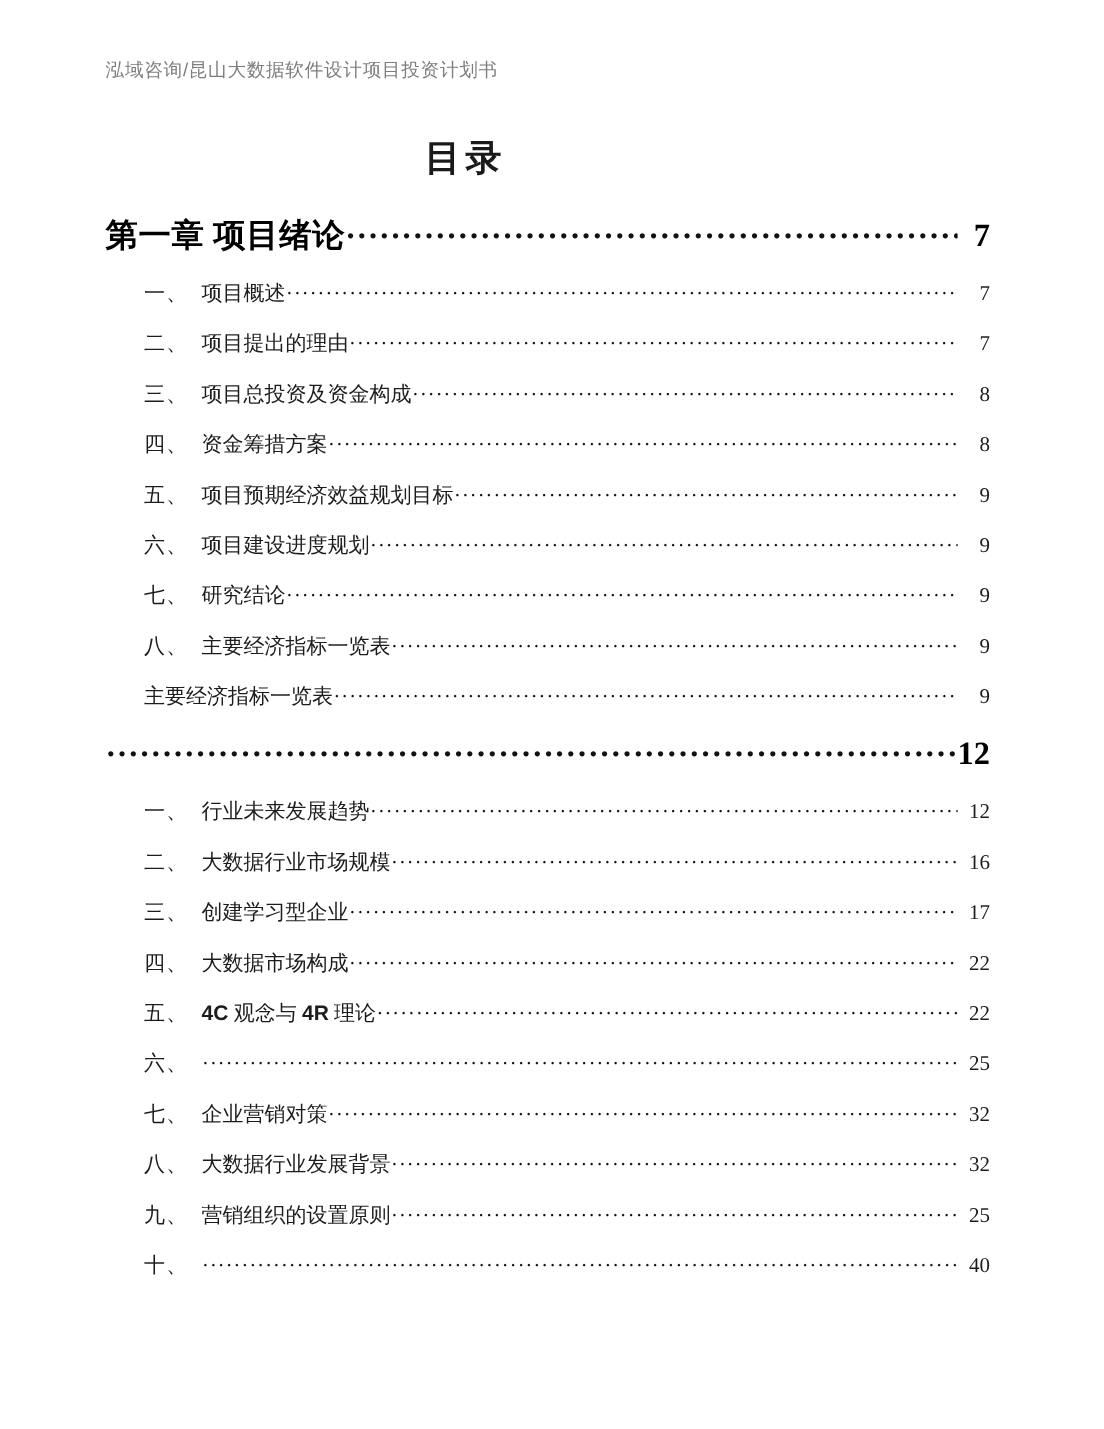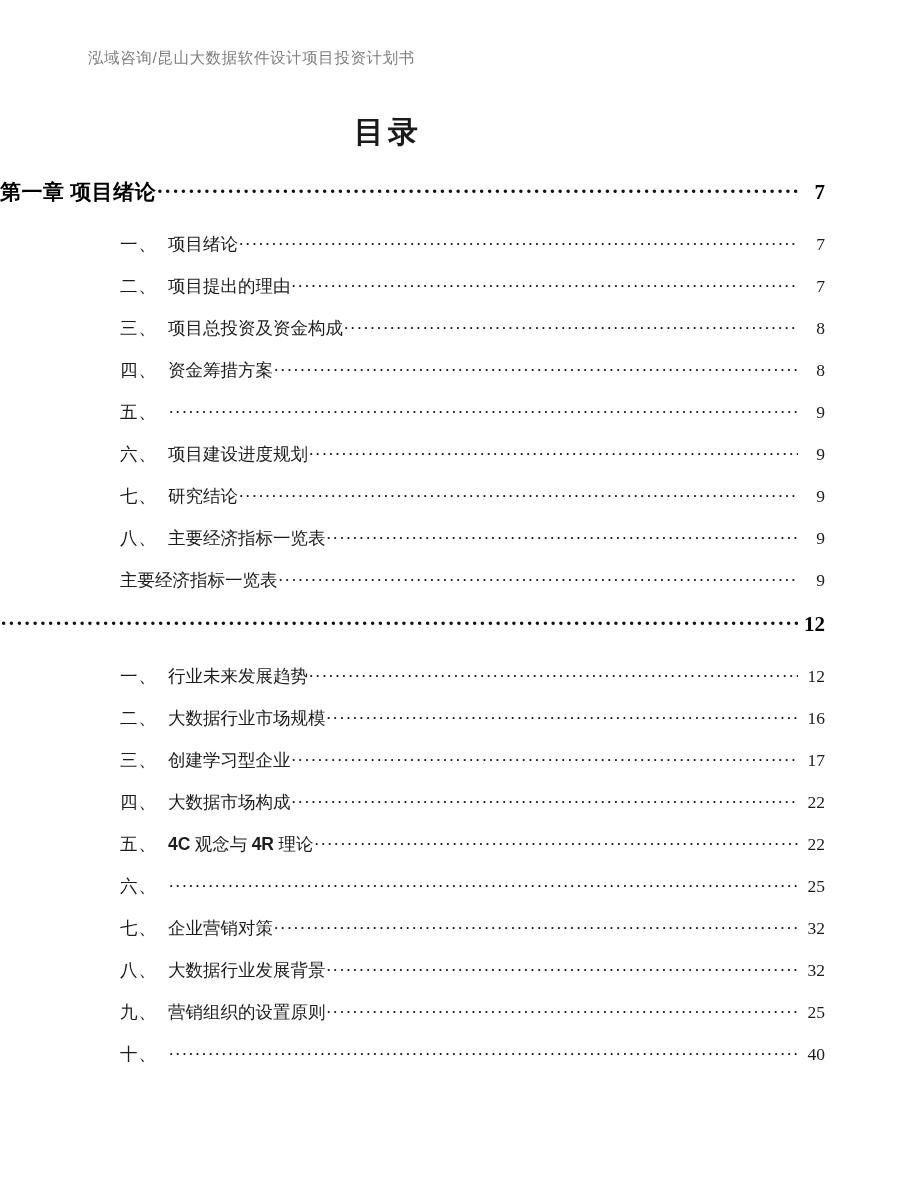--- a/index.html
+++ b/index.html
@@ -55,21 +55,22 @@
     align-items: baseline;
     width: 100%;
     box-sizing: border-box;
     padding-right: 95px;
     white-space: nowrap;
   }
 
   
   .toc-row.level-1 {
     height: 44px;
-    font-size: 21px;
+    padding-left: 88px;
+    font-size: 27px;
     font-weight: bold;
     color: #000000;
   }
   .toc-row.level-1 .lbl { letter-spacing: 0.5px; }
 
   
   .toc-row.level-2 {
     height: 42px;
     padding-left: 120px;
     font-size: 17.5px;
@@ -141,21 +142,21 @@
 
   <div class="toc-body">
       <div class="chapter-block">
         <div class="toc-row level-1">
           <span class="lbl">第一章 项目绪论</span>
           <span class="leader"></span>
           <span class="pg">7</span>
         </div>
         <div class="toc-row level-2">
           <span class="num">一、</span>
-          <span class="lbl">项目绪论</span>
+          <span class="lbl">项目概述</span>
           <span class="leader"></span>
           <span class="pg">7</span>
         </div>
         <div class="toc-row level-2">
           <span class="num">二、</span>
           <span class="lbl">项目提出的理由</span>
           <span class="leader"></span>
           <span class="pg">7</span>
         </div>
         <div class="toc-row level-2">
@@ -165,20 +166,21 @@
           <span class="pg">8</span>
         </div>
         <div class="toc-row level-2">
           <span class="num">四、</span>
           <span class="lbl">资金筹措方案</span>
           <span class="leader"></span>
           <span class="pg">8</span>
         </div>
         <div class="toc-row level-2">
           <span class="num">五、</span>
+          <span class="lbl">项目预期经济效益规划目标</span>
           <span class="leader"></span>
           <span class="pg">9</span>
         </div>
         <div class="toc-row level-2">
           <span class="num">六、</span>
           <span class="lbl">项目建设进度规划</span>
           <span class="leader"></span>
           <span class="pg">9</span>
         </div>
         <div class="toc-row level-2">

